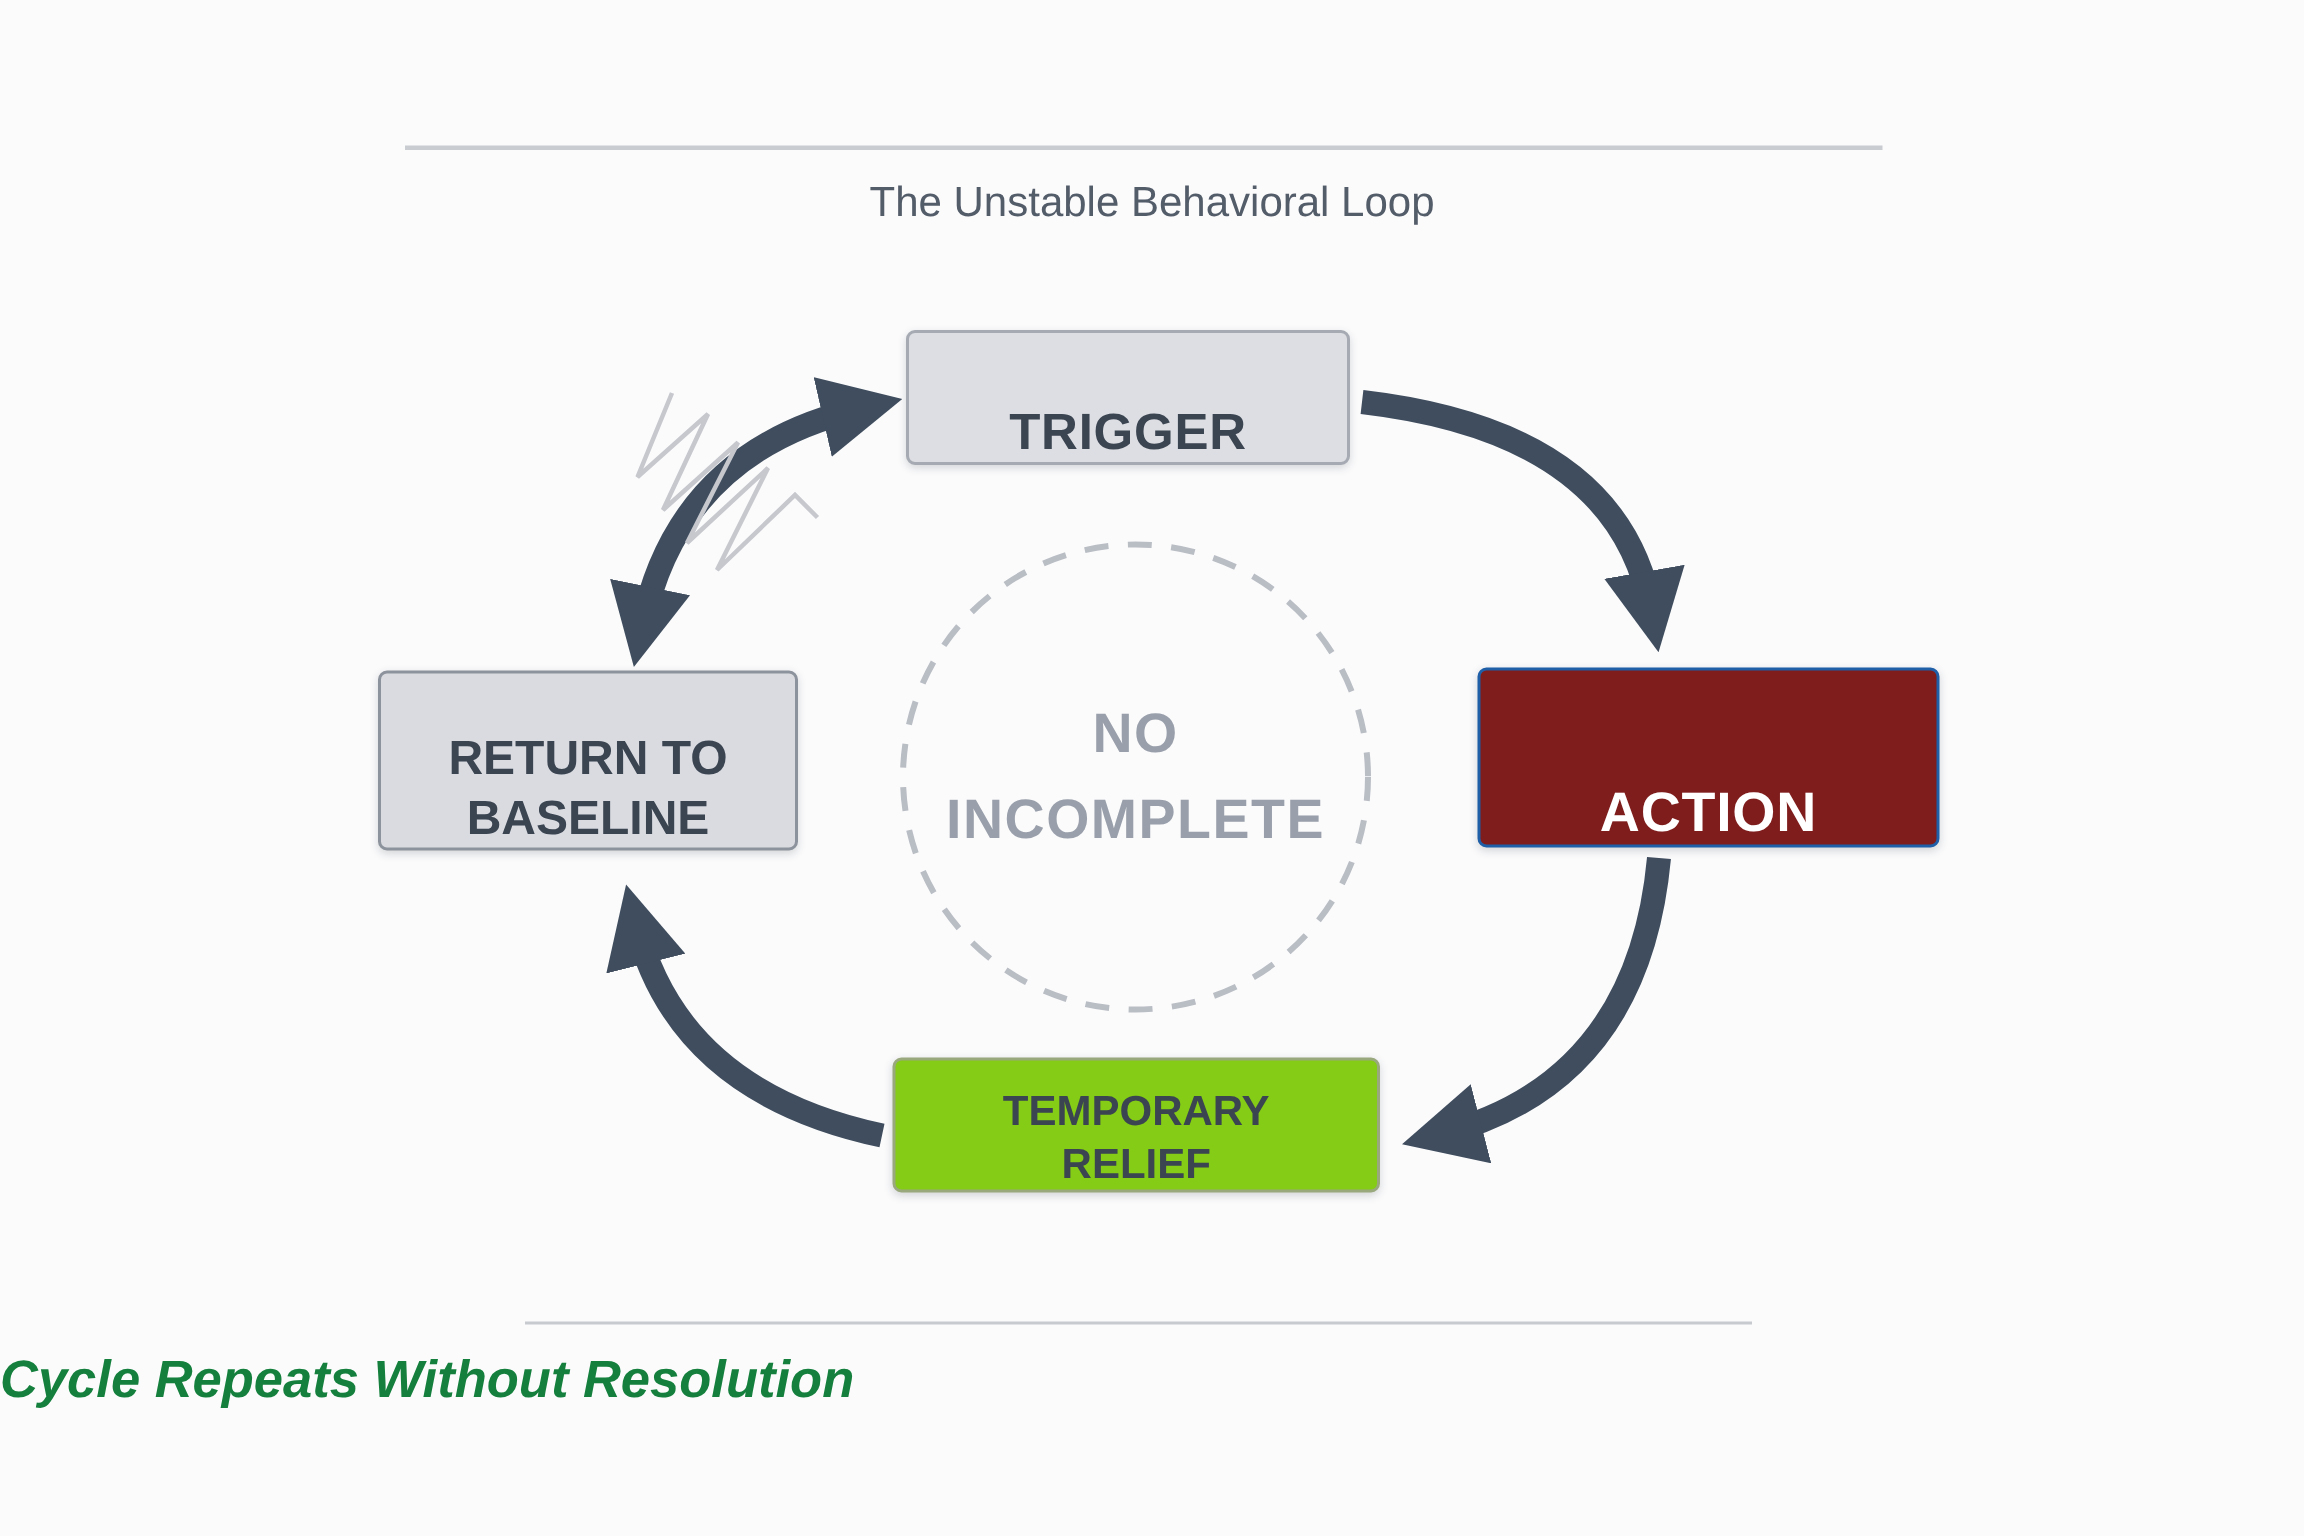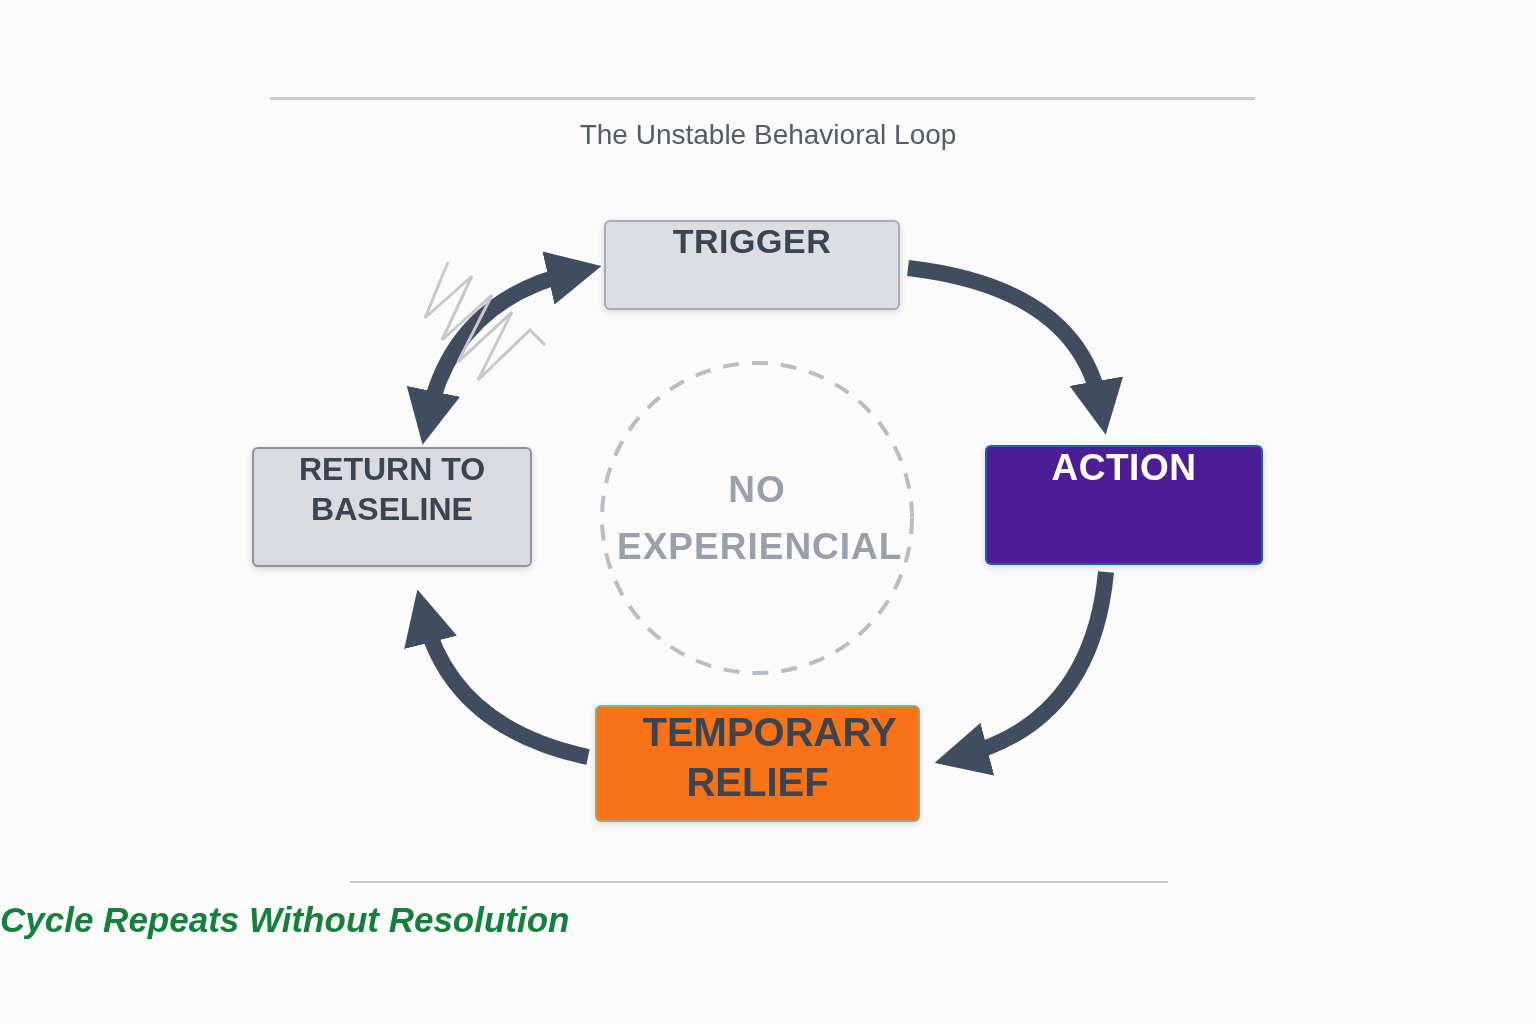--- a/index.html
+++ b/index.html
@@ -45,50 +45,50 @@
     top: 119px;
     width: 100%;
     text-align: center;
     font-size: 28px;
     font-weight: normal;
     color: #535c69;
   }
   .node {
     position: absolute;
     display: flex;
-    align-items: flex-start;
+    align-items: flex-end;
     justify-content: center;
     text-align: center;
     border-radius: 6px;
     font-weight: bold;
     box-shadow: 0 2px 6px rgba(40,48,60,0.18);
     box-sizing: border-box;
   }
   .node-trigger {
     left: 604px; top: 220px; width: 296px; height: 90px;
     background: #dcdee3;
     border: 2px solid #a6abb3;
     color: #3b4451;
     font-size: 34px;
     letter-spacing: 0.5px;
   }
   .node-action {
-    left: 985px; top: 445px; width: 278px; height: 120px;
-    background: #4c1d95;
+    left: 985px; top: 445px; width: 308px; height: 120px;
+    background: #7f1d1d;
     border: 2px solid #1f5fa8;
     color: #ffffff;
     font-size: 37px;
     letter-spacing: 0.5px;
   }
   .node-relief {
-    left: 595px; top: 705px; width: 325px; height: 117px;
-    background: #f97316;
+    left: 595px; top: 705px; width: 325px; height: 90px;
+    background: #84cc16;
     border: 2px solid #9aa87e;
     color: #3b4451;
-    font-size: 40px;
+    font-size: 28px;
     line-height: 1.25;
   }
   .node-relief span { display: inline-block; max-width: 230px; }
   .node-baseline {
     left: 252px; top: 447px; width: 280px; height: 120px;
     background: #d9dbe1;
     border: 2px solid #8d939c;
     color: #3b4451;
     font-size: 32px;
     line-height: 1.25;
@@ -180,18 +180,18 @@
   </div>
 
   <div class="node node-relief">
     <span>TEMPORARY RELIEF</span>
   </div>
 
   <div class="node node-baseline">
     <span>RETURN TO BASELINE</span>
   </div>
 
-  <div class="center-label">NO EXPERIENCIAL</div>
+  <div class="center-label">NO INCOMPLETE</div>
 
   <div class="footer-divider"></div>
   <div class="footer-caption">Cycle Repeats Without Resolution</div>
 
 </div>
 
 </body></html>

